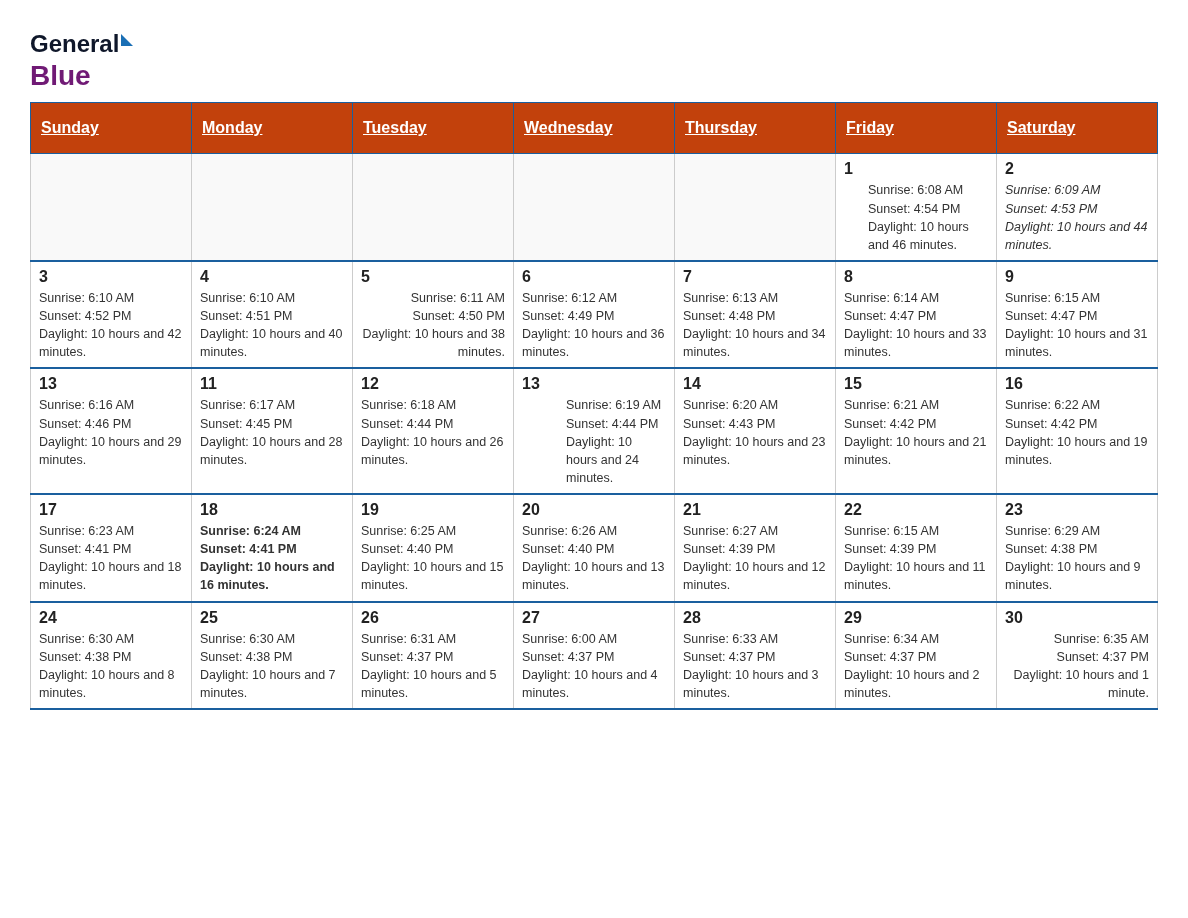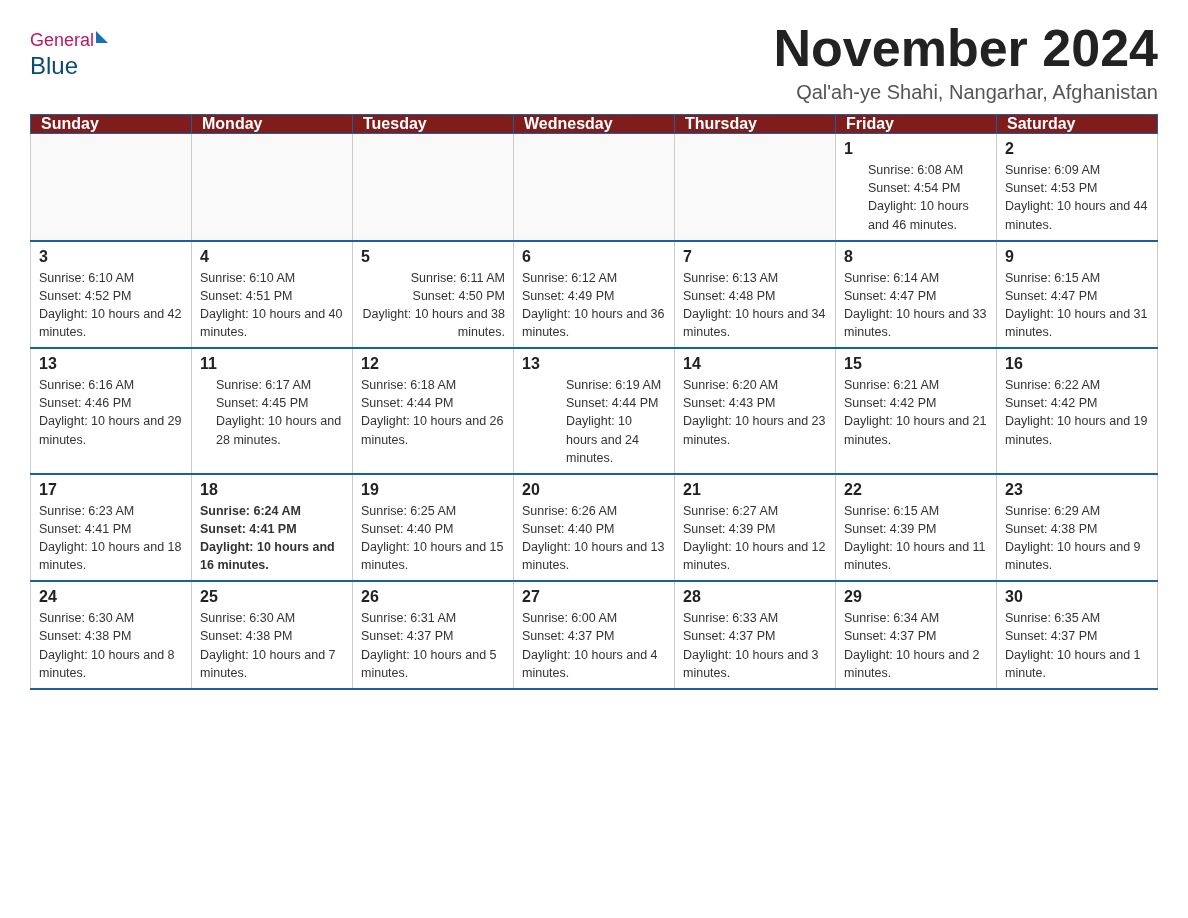--- a/index.html
+++ b/index.html
@@ -15,28 +15,28 @@
       justify-content: space-between;
       align-items: flex-start;
       margin-bottom: 10px;
     }
     .logo {
       display: flex;
       align-items: center;
       margin-top: 10px;
     }
     .logo-text-general {
-      font-size: 18px;
-      font-weight: normal;
-      color: #be185d;
+      font-size: 24px;
+      font-weight: bold;
+      color: #0f172a;
     }
     .logo-text-blue {
-      font-size: 24px;
-      font-weight: normal;
-      color: #0c4a6e;
+      font-size: 28px;
+      font-weight: bold;
+      color: #701a75;
     }
     .logo-triangle {
       width: 0;
       height: 0;
       border-left: 12px solid #1a6fb5;
       border-top: 12px solid transparent;
       border-bottom: 0px solid transparent;
       margin-left: 2px;
       margin-top: -8px;
     }
@@ -62,27 +62,28 @@
       font-size: 20px;
       color: #555;
       margin-top: 4px;
     }
     table {
       width: 100%;
       border-collapse: collapse;
       margin-top: 10px;
     }
     thead tr th {
-      background-color: #7f1d1d;
+      background-color: #c2410c;
       color: #fff;
       font-size: 16px;
       font-weight: bold;
-      padding: 0 10px;
+      padding: 16px 10px;
       text-align: left;
       border: 1px solid #1a5f9e;
+      text-decoration: underline;
     }
     tbody tr td {
       vertical-align: top;
       padding: 6px 8px;
       border: 1px solid #ccc;
       width: calc(100% / 7);
       min-height: 90px;
       font-size: 13px;
       color: #333;
     }
@@ -111,24 +112,20 @@
 <div class="header-area">
   <div class="logo">
     <div class="logo-block">
       <div class="logo-line1">
         <span class="logo-text-general">General</span>
         <div class="logo-triangle"></div>
       </div>
       <span class="logo-text-blue">Blue</span>
     </div>
   </div>
-  <div class="title-area">
-    <div class="month-title">November 2024</div>
-    <div class="location-subtitle">Qal'ah-ye Shahi, Nangarhar, Afghanistan</div>
-  </div>
 </div>
 
 <table>
   <thead>
     <tr>
 
     <th>Sunday</th>
         <th>Monday</th>
         <th>Tuesday</th>
         <th>Wednesday</th>
@@ -145,21 +142,21 @@
         <td class="empty-cell"></td>
         <td class="empty-cell"></td>
         <td>
           <span class="day-number">1</span>
           <div class="day-info" style="white-space: pre-line; margin-left: 24px;">Sunrise: 6:08 AM
 Sunset: 4:54 PM
 Daylight: 10 hours and 46 minutes.</div>
         </td>
         <td>
           <span class="day-number">2</span>
-          <div class="day-info" style="white-space: pre-line;">Sunrise: 6:09 AM
+          <div class="day-info" style="white-space: pre-line; font-style: italic;">Sunrise: 6:09 AM
 Sunset: 4:53 PM
 Daylight: 10 hours and 44 minutes.</div>
         </td>
       </tr>
       <tr>
         <td>
           <span class="day-number">3</span>
           <div class="day-info" style="white-space: pre-line;">Sunrise: 6:10 AM
 Sunset: 4:52 PM
 Daylight: 10 hours and 42 minutes.</div>
@@ -203,21 +200,21 @@
       </tr>
       <tr>
         <td>
           <span class="day-number">13</span>
           <div class="day-info" style="white-space: pre-line;">Sunrise: 6:16 AM
 Sunset: 4:46 PM
 Daylight: 10 hours and 29 minutes.</div>
         </td>
         <td>
           <span class="day-number">11</span>
-          <div class="day-info" style="white-space: pre-line; margin-left: 16px;">Sunrise: 6:17 AM
+          <div class="day-info" style="white-space: pre-line;">Sunrise: 6:17 AM
 Sunset: 4:45 PM
 Daylight: 10 hours and 28 minutes.</div>
         </td>
         <td>
           <span class="day-number">12</span>
           <div class="day-info" style="white-space: pre-line;">Sunrise: 6:18 AM
 Sunset: 4:44 PM
 Daylight: 10 hours and 26 minutes.</div>
         </td>
         <td>
@@ -321,19 +318,19 @@
 Daylight: 10 hours and 3 minutes.</div>
         </td>
         <td>
           <span class="day-number">29</span>
           <div class="day-info" style="white-space: pre-line;">Sunrise: 6:34 AM
 Sunset: 4:37 PM
 Daylight: 10 hours and 2 minutes.</div>
         </td>
         <td>
           <span class="day-number">30</span>
-          <div class="day-info" style="white-space: pre-line;">Sunrise: 6:35 AM
+          <div class="day-info" style="white-space: pre-line; text-align: right;">Sunrise: 6:35 AM
 Sunset: 4:37 PM
 Daylight: 10 hours and 1 minute.</div>
         </td>
       </tr>
     </tbody>
 </table>
 
 </body></html>

